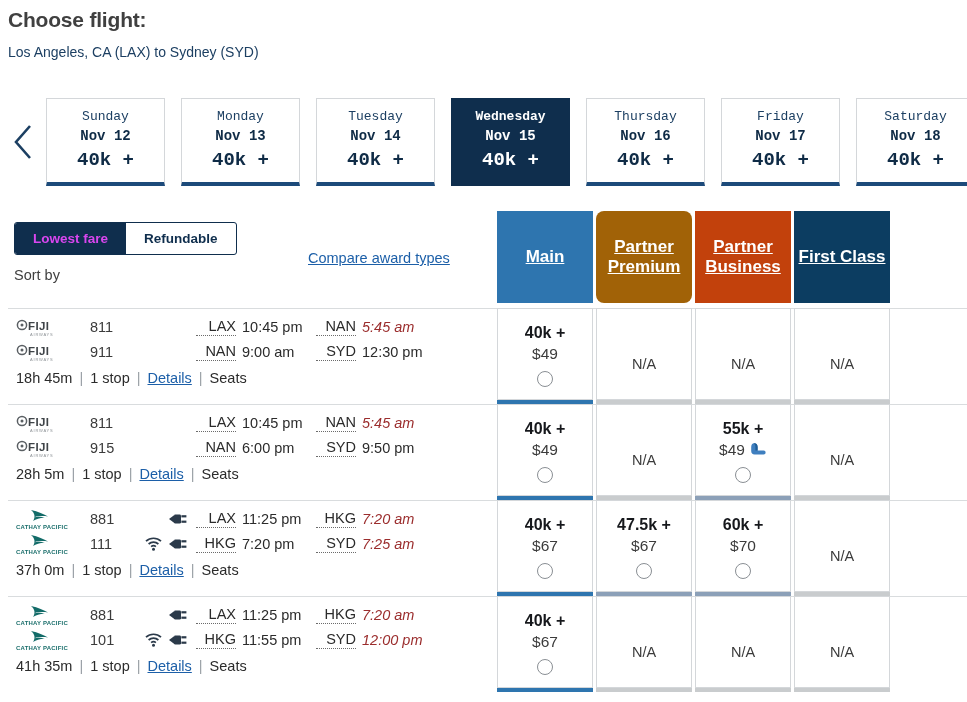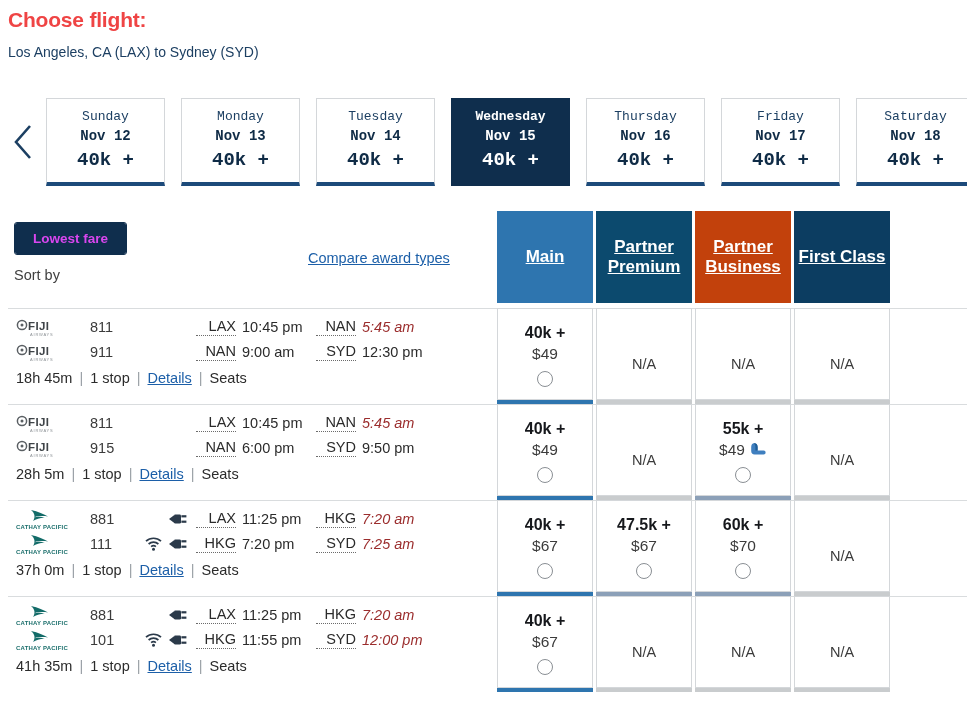--- a/index.html
+++ b/index.html
@@ -7,21 +7,21 @@
     width:967px;height:702px;background:#ffffff;
     font-family:"Liberation Sans",sans-serif;
     color:#1a1a1a;overflow:hidden;
   }
   .page{position:relative;width:967px;height:702px;}
 
   
   .hdr{padding:8px 0 0 8px;}
   .hdr h1{
     margin:0;font-size:21px;font-weight:bold;letter-spacing:-0.2px;
-    color:#ef4444;
+    color:#404040;
   }
   .hdr .route{
     margin-top:12px;font-size:14px;color:#1c3f62;
   }
 
   
   .carousel{
     position:absolute;left:0;top:92px;width:967px;height:100px;
     display:flex;align-items:center;
   }
@@ -196,33 +196,34 @@
     <div class="car-arrow">
       <svg width="22" height="38" viewBox="0 0 22 38">
         <polyline points="4,3 18,19 4,35" fill="none" stroke="#1c3f62" stroke-width="2.6"></polyline>
       </svg>
     </div>
   </div>
 
   <div class="controls">
     <div class="toggle">
       <div class="on">Lowest fare</div>
+      <div>Refundable</div>
     </div>
     <div class="sortrow">
       <div class="lbl">Sort by</div>
     </div>
   </div>
 
   <div class="compare">Compare award types</div>
 
   <div class="fare-head" id="fare-head">
       <div class="fh" style="background: rgb(46, 117, 175);">
         <span>Main</span>
       </div>
-      <div class="fh" style="background: #0c4a6e;">
+      <div class="fh" style="background: #a16207; border-radius: 8px;">
         <span>Partner Premium</span>
       </div>
       <div class="fh" style="background: #c2410c;">
         <span>Partner Business</span>
       </div>
       <div class="fh" style="background: rgb(12, 61, 97);">
         <span>First Class</span>
       </div>
     </div>
 

